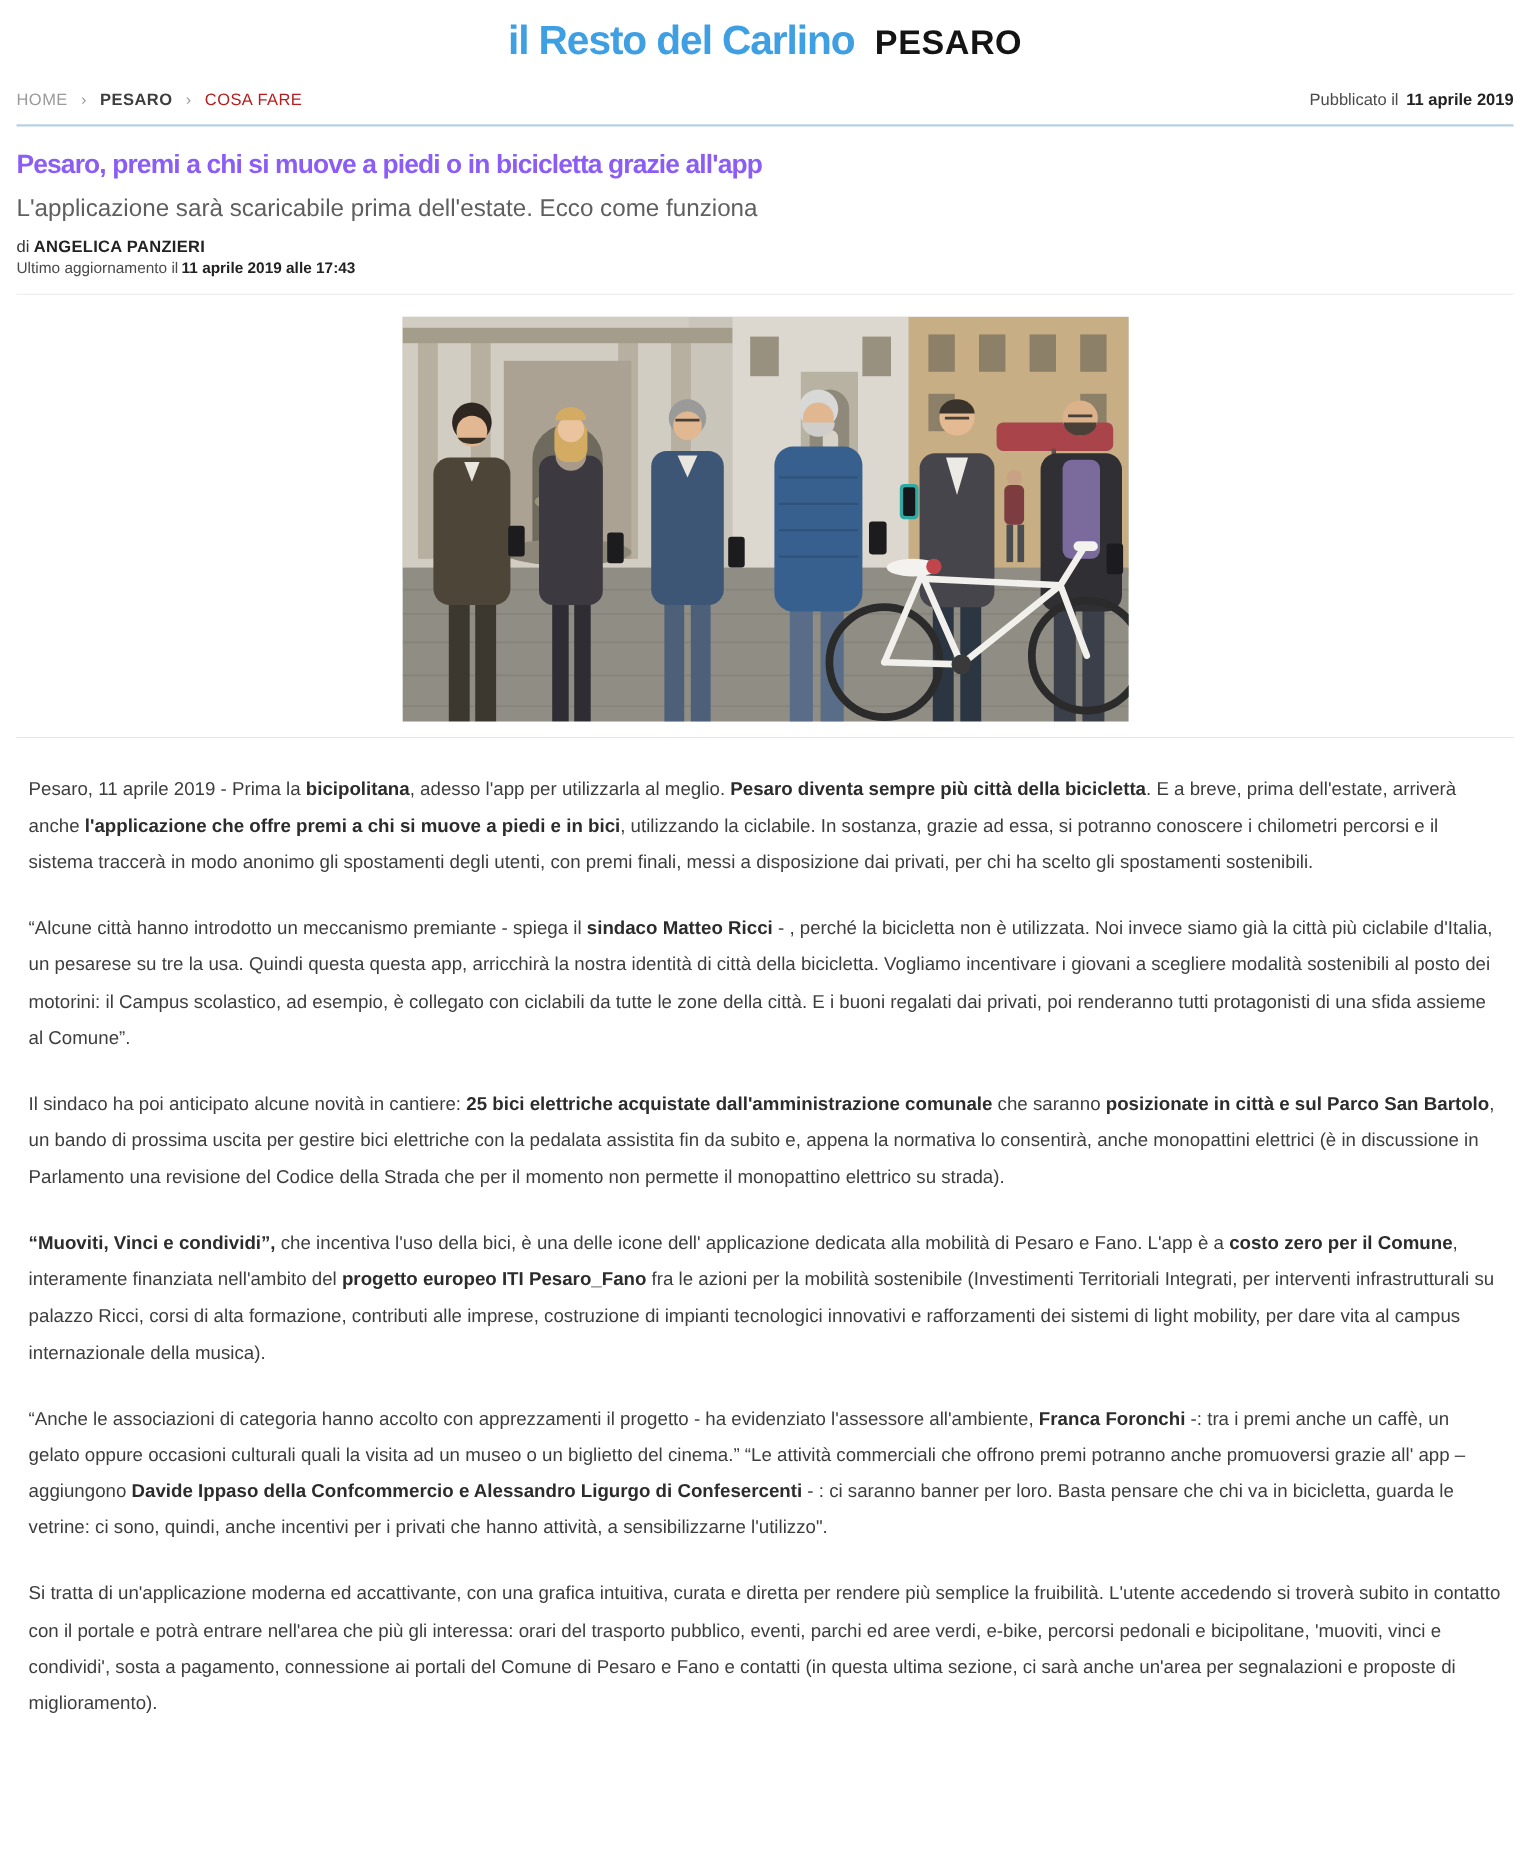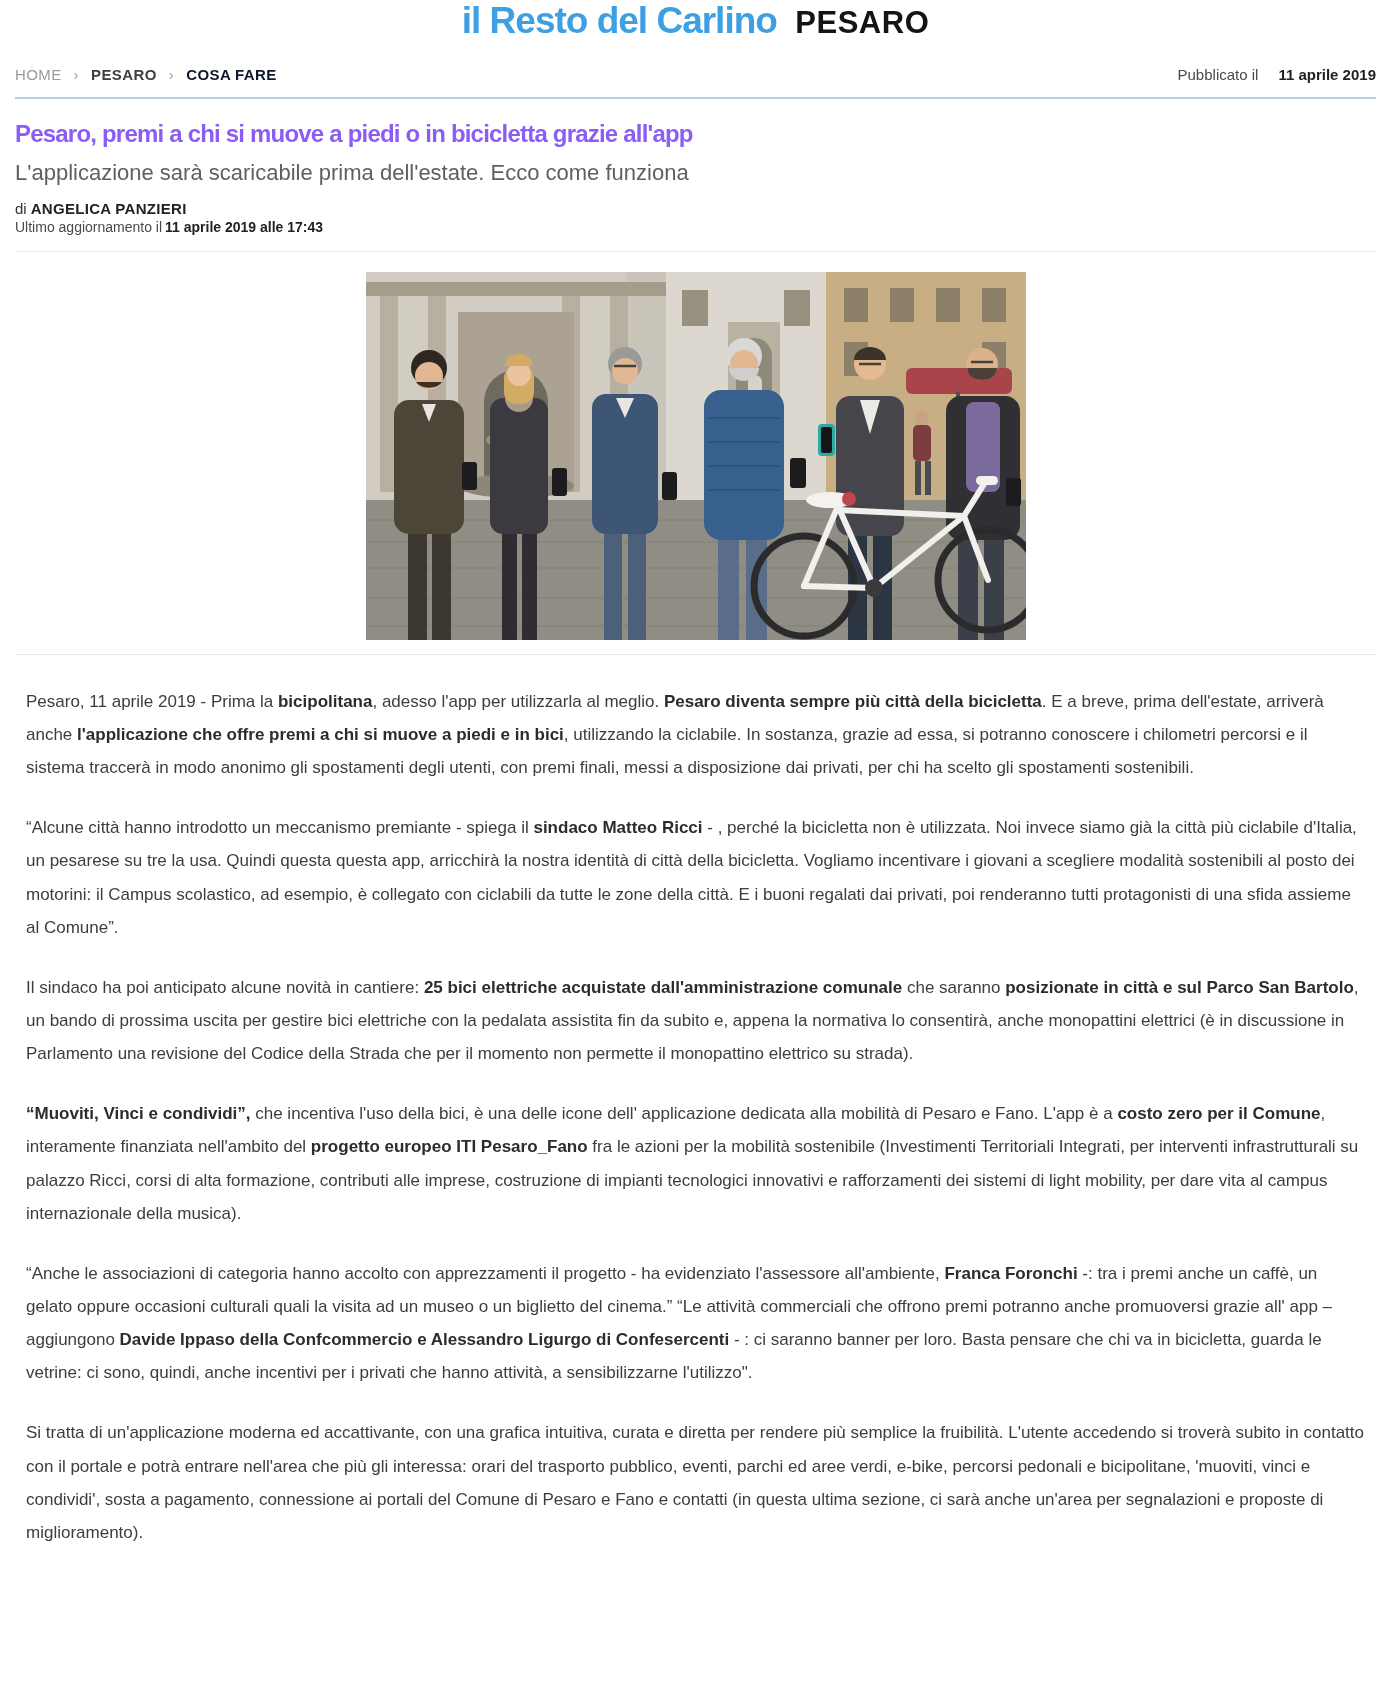--- a/index.html
+++ b/index.html
@@ -9,21 +9,21 @@
     min-height: 1696px;
     font-family: "Liberation Sans", sans-serif;
     color: #3d3d3d;
     overflow-x: hidden;
   }
   .page { width: 1391px; padding: 0 15px; }
 
   
   .masthead {
     text-align: center;
-    padding: 0 0 14px;
+    padding: 16px 0 14px;
   }
   .logo-link { display: inline-block; text-decoration: none; cursor: pointer; }
   .logo-main {
     font-size: 37px;
     font-weight: 700;
     letter-spacing: -1px;
     color: #3f9fe3;
   }
   .logo-section {
     font-size: 31px;
@@ -39,24 +39,24 @@
     justify-content: space-between;
     align-items: flex-end;
     padding-top: 10px;
     border-bottom: 2px solid #b7cfe3;
     padding-bottom: 14px;
   }
   .breadcrumb { display: flex; align-items: center; gap: 12px; font-size: 15px; letter-spacing: 0.4px; }
   .crumb { text-decoration: none; cursor: pointer; }
   .crumb-home { color: #9a9a9a; font-weight: 400; }
   .crumb-section { color: #3e3e3e; font-weight: 700; }
-  .crumb-sub { color: #0f172a; font-weight: 700; }
+  .crumb-sub { color: #b91c1c; font-weight: 400; }
   .crumb-sep { color: #9a9a9a; font-size: 15px; }
   .published { font-size: 15px; color: #4a4a4a; }
-  .published strong { color: #222; font-weight: 700; margin-left: 20px; }
+  .published strong { color: #222; font-weight: 700; margin-left: 7px; }
 
   
   .headline {
     margin-top: 22px;
     font-size: 24px;
     line-height: 1.12;
     font-weight: 700;
     letter-spacing: -0.8px;
     color: #8b5cf6;
   }

